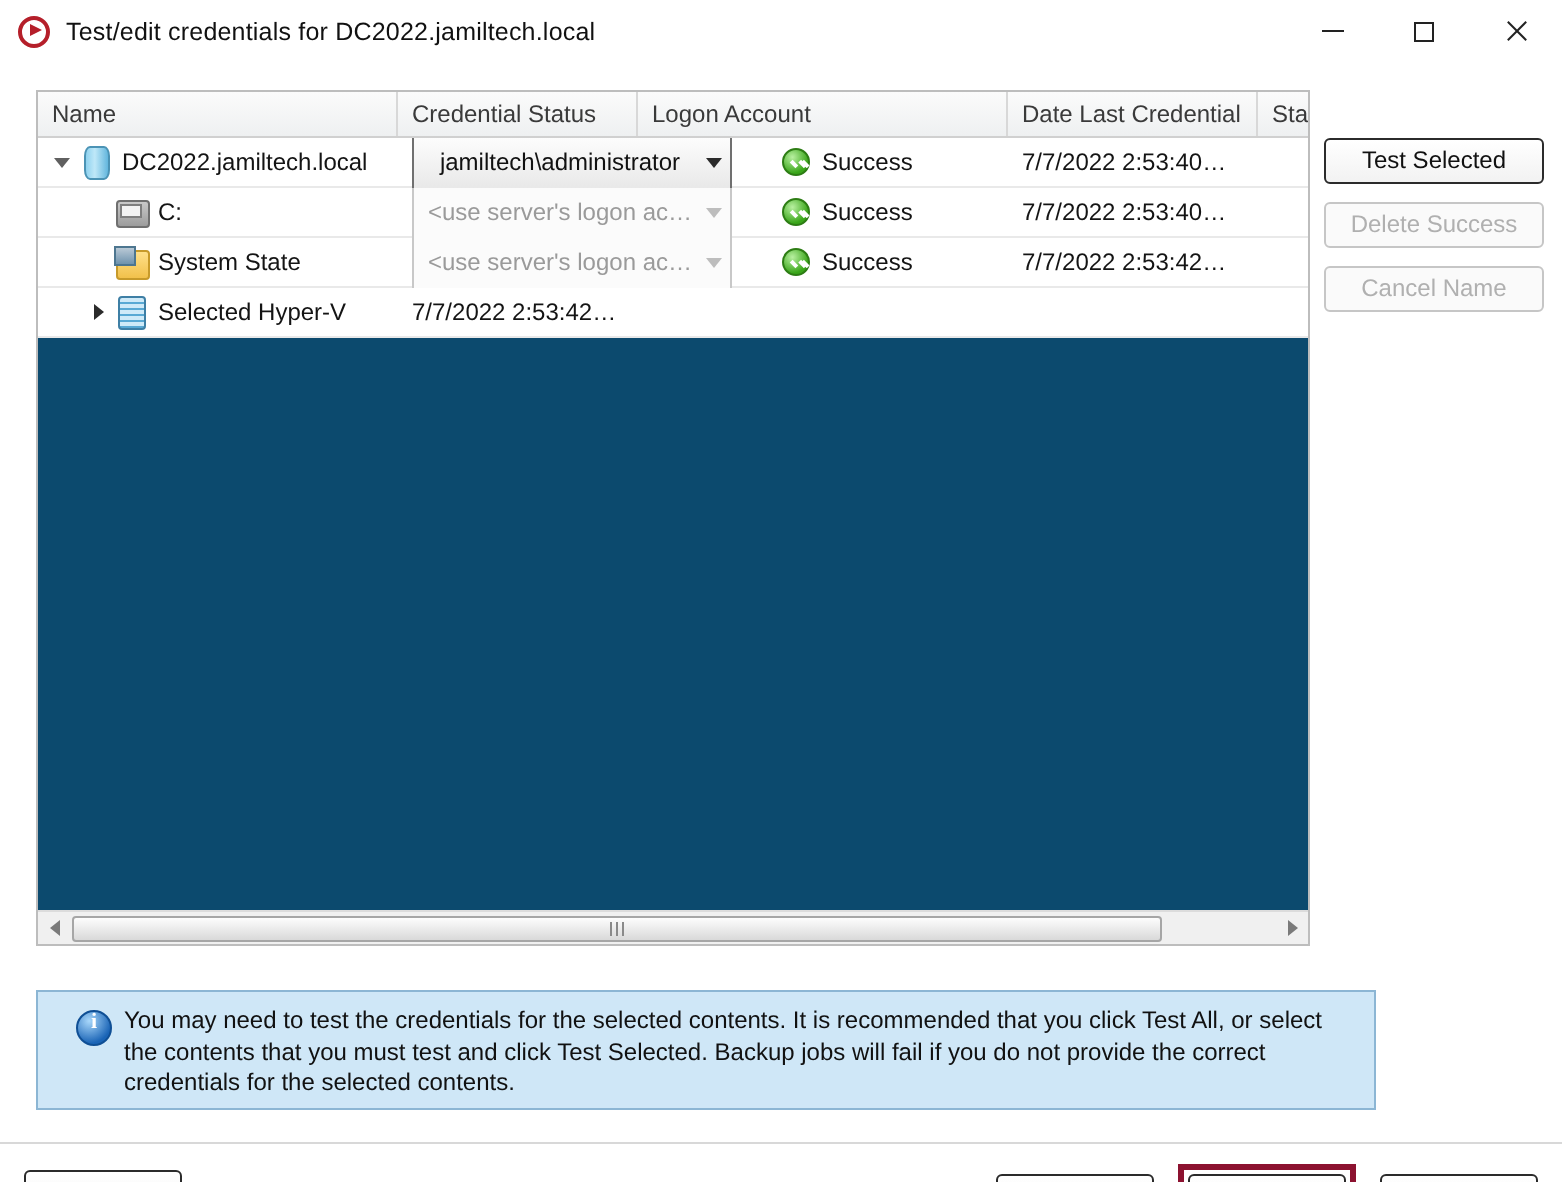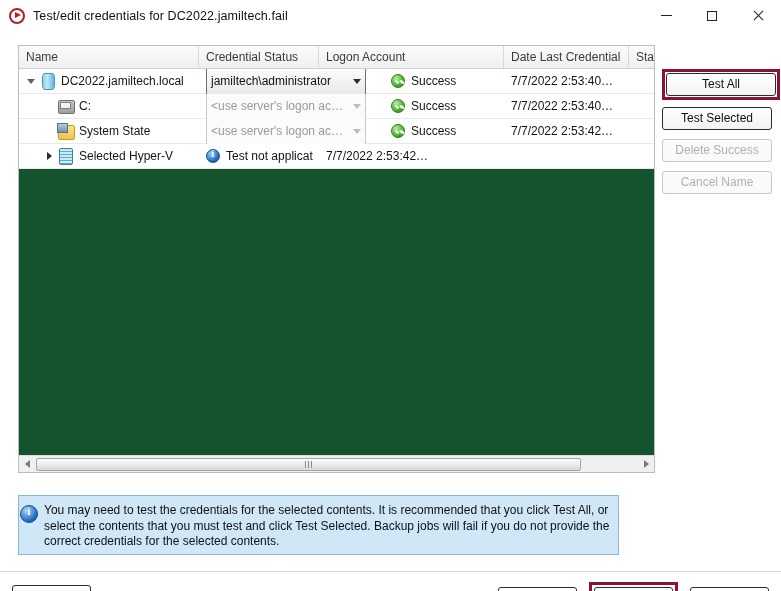--- a/index.html
+++ b/index.html
@@ -86,21 +86,21 @@
     height: 560px;
     background: #ffffff;
   }
 
   
   #listview {
     position: absolute;
     left: 18px; top: 14px;
     width: 637px; height: 428px;
     border: 1px solid #bdbdbd;
-    background: #14532d;
+    background: #0c4a6e;
     box-sizing: border-box;
     overflow: hidden;
   }
   #header-row {
     display: flex;
     height: 23px;
     background: linear-gradient(#fbfbfb, #eef0f1);
     border-bottom: 1px solid #d0d0d0;
     box-sizing: border-box;
   }
@@ -132,20 +132,21 @@
   .cell {
     flex: none;
     height: 25px;
     display: flex;
     align-items: center;
     box-sizing: border-box;
     overflow: hidden;
     white-space: nowrap;
     font-size: 12px;
     color: #141414;
+    text-align: center;
   }
   .cell.c-name { padding-left: 4px; }
   .cell.c-cred { padding-left: 7px; }
   .cell.c-date { padding-left: 7px; }
 
   .twisty {
     width: 16px; height: 25px;
     display:flex; align-items:center; justify-content:center;
     flex: none;
   }
@@ -293,26 +294,26 @@
     box-sizing: border-box;
     margin-bottom: 7px;
     background: #fff;
   }
   .hl-box .rbtn { margin-bottom: 0; }
 
   
   #infopanel {
     position: absolute;
     left: 18px; top: 464px;
-    width: 601px; height: 60px;
+    width: 670px; height: 60px;
     background: #cfe7f7;
     border: 1px solid #8cb6d4;
     box-sizing: border-box;
     display: flex;
-    padding: 7px 1px;
+    padding: 7px 19px;
   }
   #info-icon-wrap { width: 24px; flex: none; padding-top: 2px; }
   #info-icon {
     width: 16px; height: 16px; border-radius: 50%;
     background: radial-gradient(circle at 35% 28%, #a9d8fb, #1a64b6 72%);
     border: 1px solid #0f4f95;
     position: relative;
   }
   #info-icon::after {
     content:"i"; position:absolute; left:0;right:0;top:-1px;text-align:center;
@@ -362,21 +363,21 @@
     background:#fff;
     display:inline-block;
   }
   .fhl .fbtn { margin-left: 0; }
 </style>
 </head>
 <body>
 
 <div id="titlebar">
   <div id="app-icon"></div>
-  <div id="title-text">Test/edit credentials for DC2022.jamiltech.fail</div>
+  <div id="title-text">Test/edit credentials for DC2022.jamiltech.local</div>
   <div class="wincontrols">
     <div class="wincontrol">
         <span class="glyph-min"></span>
       </div>
     <div class="wincontrol">
         <span class="glyph-max"></span>
       </div>
     <div class="wincontrol">
         <span class="glyph-close"></span>
       </div>
@@ -483,24 +484,20 @@
           <div class="cell c-name">
             <span style="width: 18px; flex: 0 0 auto;"></span>
             <span class="twisty">
               <span class="tw-right"></span>
             </span>
             <span class="ticon">
               <span class="ic-hv" style="display: block;"></span>
             </span>
             <span>Selected Hyper-V</span>
           </div>
-          <div class="cell c-cred">
-            <span class="sicon s-info"></span>
-            <span>Test not applicat</span>
-          </div>
           <div class="cell c-date">
             <span>7/7/2022 2:53:42…</span>
           </div>
           <div class="cell c-state">
             <span></span>
           </div>
         </div>
       </div>
     <div id="hscroll">
       <div class="sb-btn">
@@ -512,21 +509,21 @@
           <span class="grip"></span>
           <span class="grip"></span>
         </div>
       </div>
       <div class="sb-btn">
           <span class="sb-r"></span>
         </div>
     </div>
   </div>
 
-  <div id="btncol"><span class="hl-box"><button class="rbtn">Test All</button></span><button class="rbtn">Test Selected</button><button class="rbtn disabled">Delete Success</button><button class="rbtn disabled">Cancel Name</button></div>
+  <div id="btncol"><button class="rbtn">Test Selected</button><button class="rbtn disabled">Delete Success</button><button class="rbtn disabled">Cancel Name</button></div>
 
   <div id="infopanel">
     <div id="info-icon-wrap">
       <div id="info-icon"></div>
     </div>
     <div id="info-text">You may need to test the credentials for the selected contents. It is recommended that you click Test All, or select the contents that you must test and click Test Selected. Backup jobs will fail if you do not provide the correct credentials for the selected contents.</div>
   </div>
 
   <div id="footer-sep"></div>
   <button id="help-btn">Help</button>

